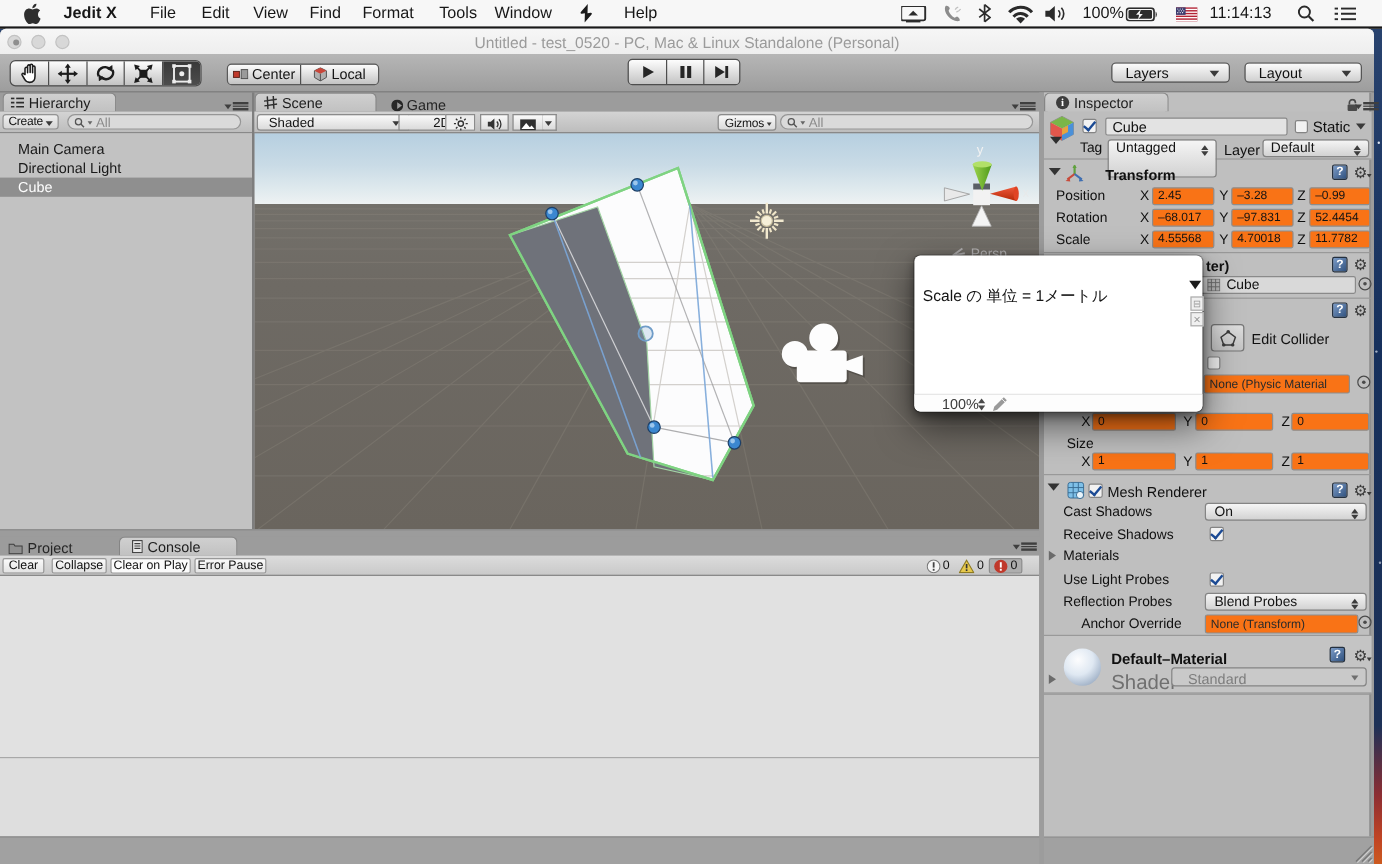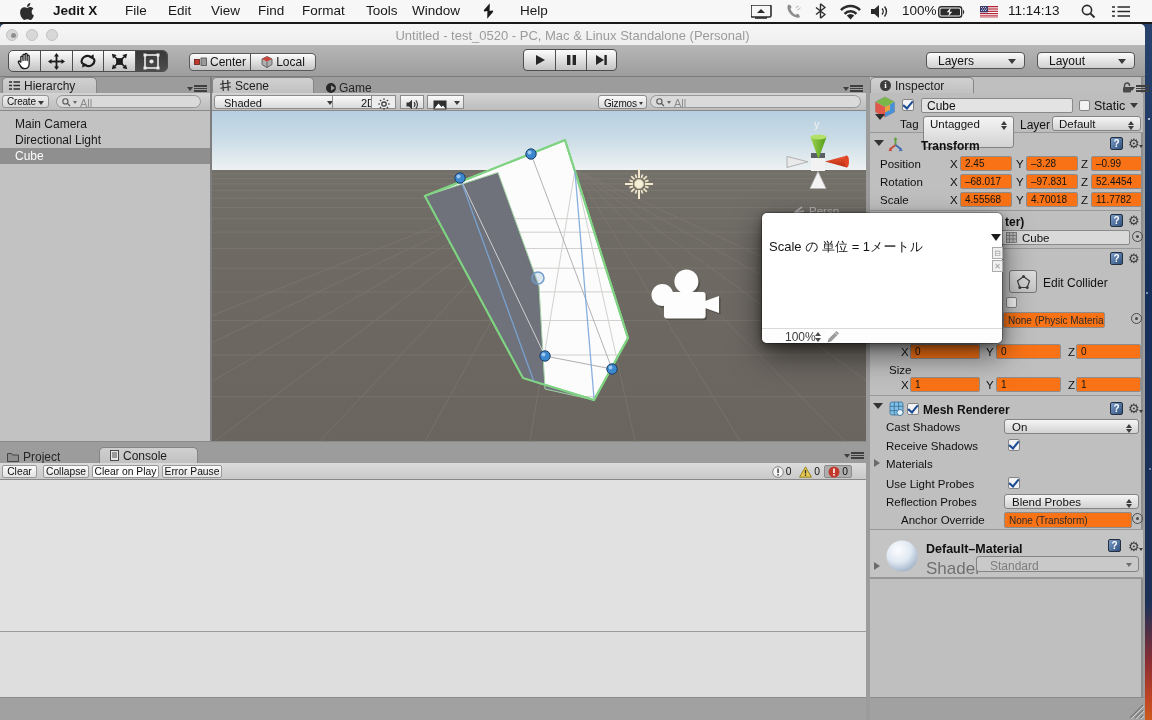--- a/index.html
+++ b/index.html
@@ -595,21 +595,21 @@
  <div class="gear" style="left:258px;top:175px">⚙</div>
  <div style="position:absolute;left:139px;top:193px;width:28px;height:23px;background:linear-gradient(#dedede,#c3c3c3);border:1px solid #767676;border-radius:3px"></div>
  <svg style="position:absolute;left:146px;top:198px" width="15" height="14" viewBox="0 0 15 14">
           <path d="M7.5 1.5 L13.5 6 L11.2 12.5 L3.8 12.5 L1.5 6 Z" fill="none" stroke="#3c3c3c" stroke-width="1.2"></path>
           <circle cx="7.5" cy="1.5" r="1.5" fill="#3c3c3c"></circle>
           <circle cx="3.8" cy="12.5" r="1.5" fill="#3c3c3c"></circle>
           <circle cx="11.2" cy="12.5" r="1.5" fill="#3c3c3c"></circle>
         </svg>
  <div class="lbl" style="left:173px;top:199px;font-size:12px">Edit Collider</div>
  <div class="cb" style="left:136px;top:220px;width:11px;height:11px"></div>
- <div class="fld" style="left:133px;top:235px;width:102px;height:16px;line-height:15px;color:#2b2b2b">None (Physic Material</div>
+ <div class="fld" style="left:133px;top:235px;width:122px;height:16px;line-height:15px;color:#2b2b2b">None (Physic Material</div>
  <div class="tgt" style="left:261px;top:236px"></div>
  <div class="lbl" style="left:31px;top:269px">X</div>
         <div class="fld" style="left:40px;top:267px;width:70px;height:15px;line-height:14px">0</div>
  <div class="lbl" style="left:116px;top:269px">Y</div>
         <div class="fld" style="left:126px;top:267px;width:65px;height:15px;line-height:14px">0</div>
  <div class="lbl" style="left:198px;top:269px">Z</div>
         <div class="fld" style="left:206px;top:267px;width:65px;height:15px;line-height:14px">0</div>
  <div class="lbl" style="left:19px;top:287px">Size</div>
  <div class="lbl" style="left:31px;top:302px">X</div>
         <div class="fld" style="left:40px;top:300px;width:70px;height:15px;line-height:14px">1</div>
@@ -619,21 +619,21 @@
         <div class="fld" style="left:206px;top:300px;width:65px;height:15px;line-height:14px">1</div>
  <div style="position:absolute;left:0;top:318px;width:273px;height:1px;background:#999"></div>
 
  <div class="dar" style="left:3px;top:326px;border-width:5px;border-top-width:6px;border-top-color:#333"></div>
  <svg style="position:absolute;left:19px;top:324px" width="15" height="15" viewBox="0 0 15 15">
           <rect x="1" y="1" width="13" height="13" rx="2" fill="#7ec0e8" stroke="#3a6d94" stroke-width="0.8"></rect>
           <path d="M1 5.3 L14 5.3 M1 9.6 L14 9.6 M5.3 1 L5.3 14 M9.6 1 L9.6 14" stroke="#3a6d94" stroke-width="0.8"></path>
           <circle cx="11" cy="11.5" r="3" fill="#e8f4fb" stroke="#3a6d94" stroke-width="0.8"></circle>
         </svg>
  <div class="cb on" style="left:37px;top:326px"></div>
- <div class="lbl" style="left:53px;top:326px;font-weight:bold;font-size:12px">Mesh Renderer</div>
+ <div class="lbl" style="left:53px;top:326px;font-weight:normal;font-size:12px">Mesh Renderer</div>
  <div class="hlp" style="left:240px;top:325px">?</div>
  <div class="gear" style="left:258px;top:325px">⚙<span class="dar" style="left:11px;top:8px;border-width:2.5px;border-top-width:3px"></span></div>
  <div class="lbl" style="left:16px;top:344px">Cast Shadows</div>
  <div class="drop" style="left:134px;top:342px;width:135px;height:15px">
           <span style="position:absolute;left:7px;top:1px">On</span>
           <span class="ud2" style="right:5px;top:2px"></span>
         </div>
  <div class="lbl" style="left:16px;top:363px">Receive Shadows</div>
  <div class="cb on" style="left:138px;top:362px"></div>
  <div style="position:absolute;left:4px;top:382px;border:4px solid transparent;border-left:6px solid #6b6b6b;border-right:none;width:0;height:0"></div>

